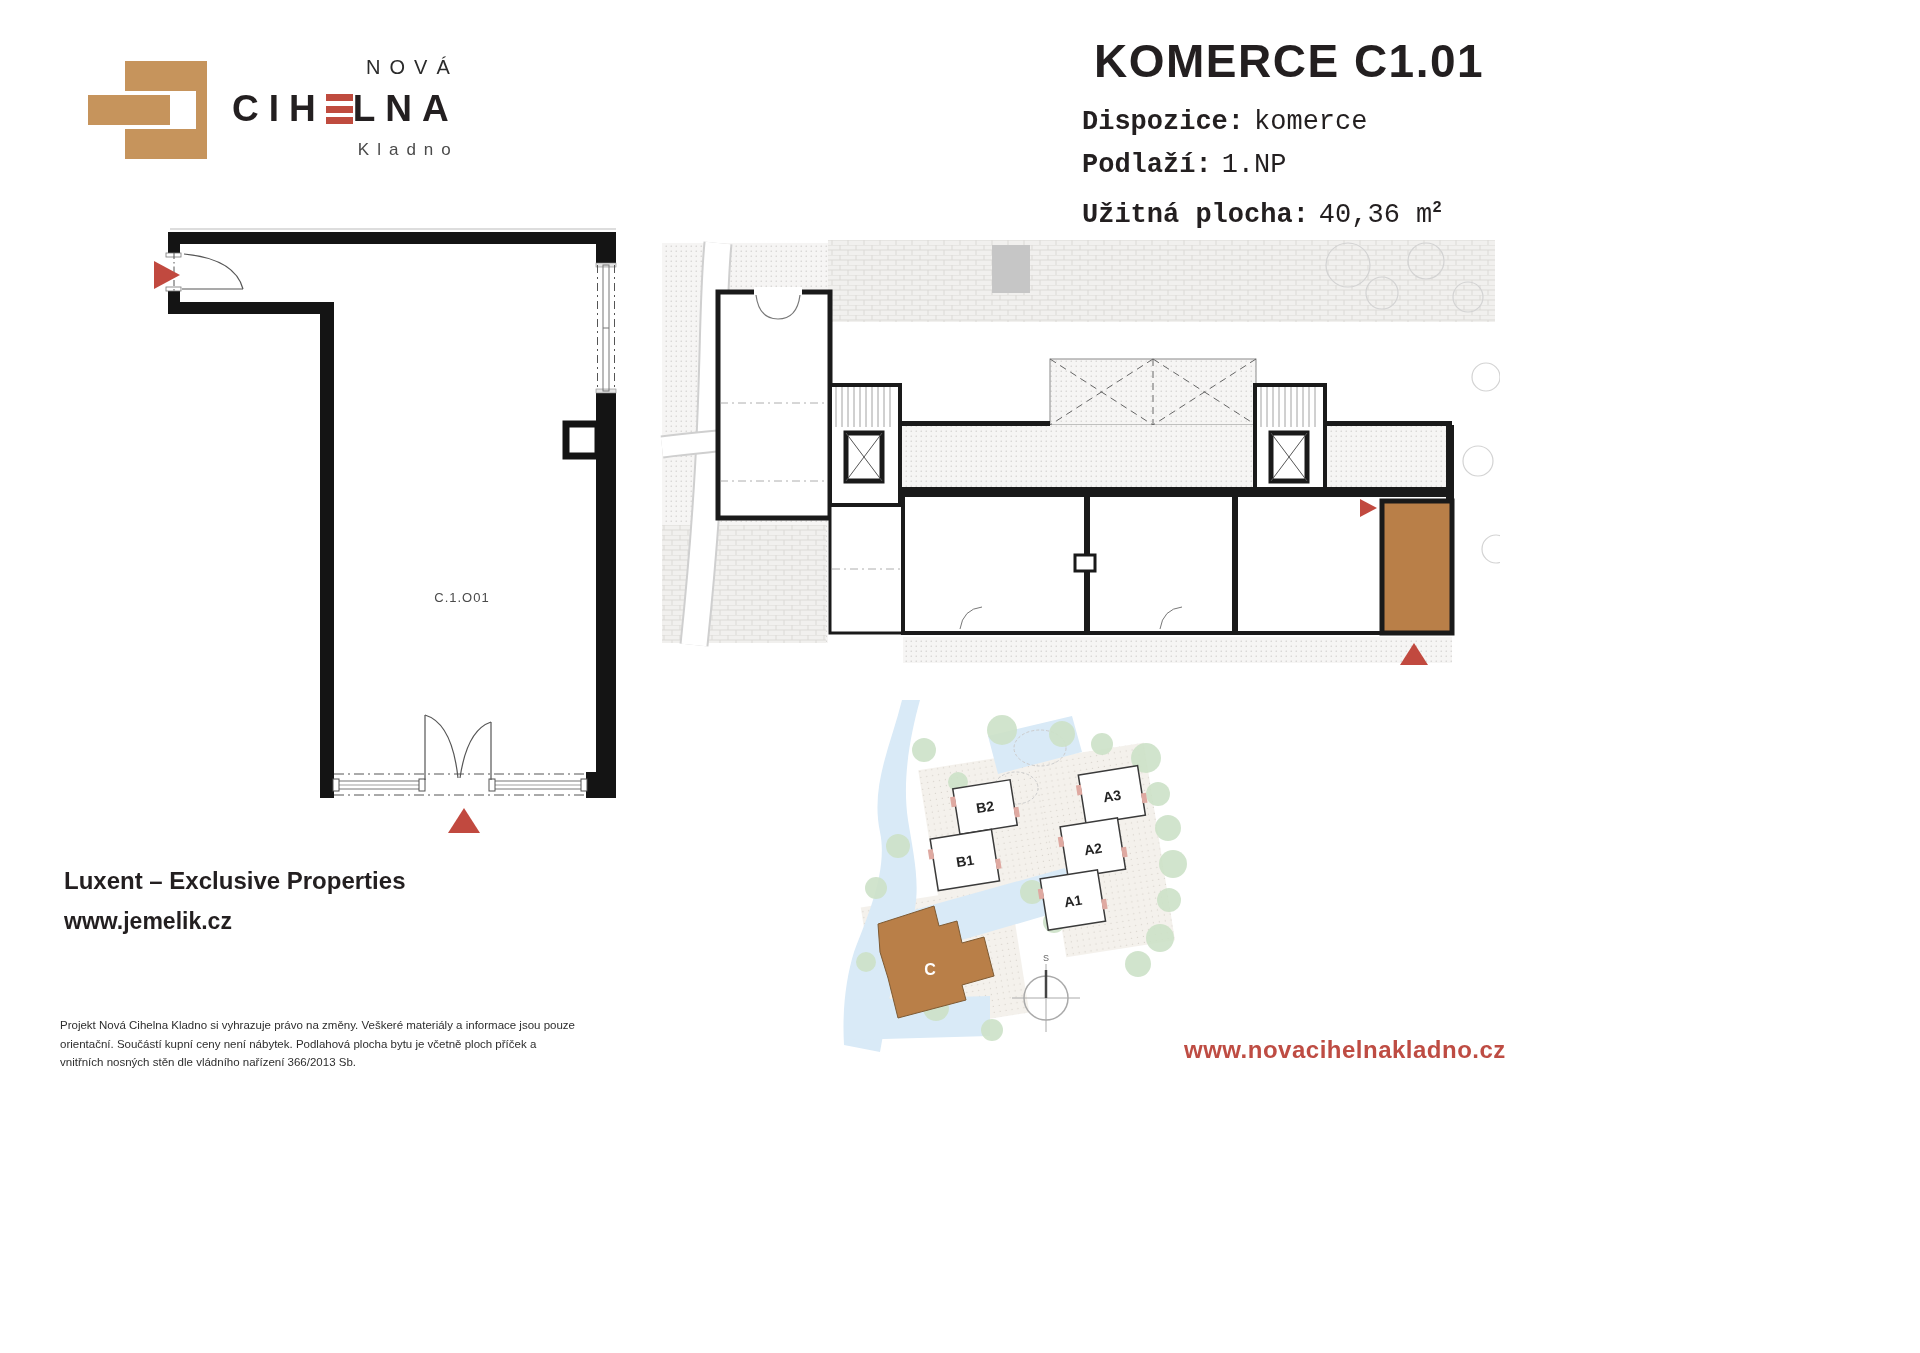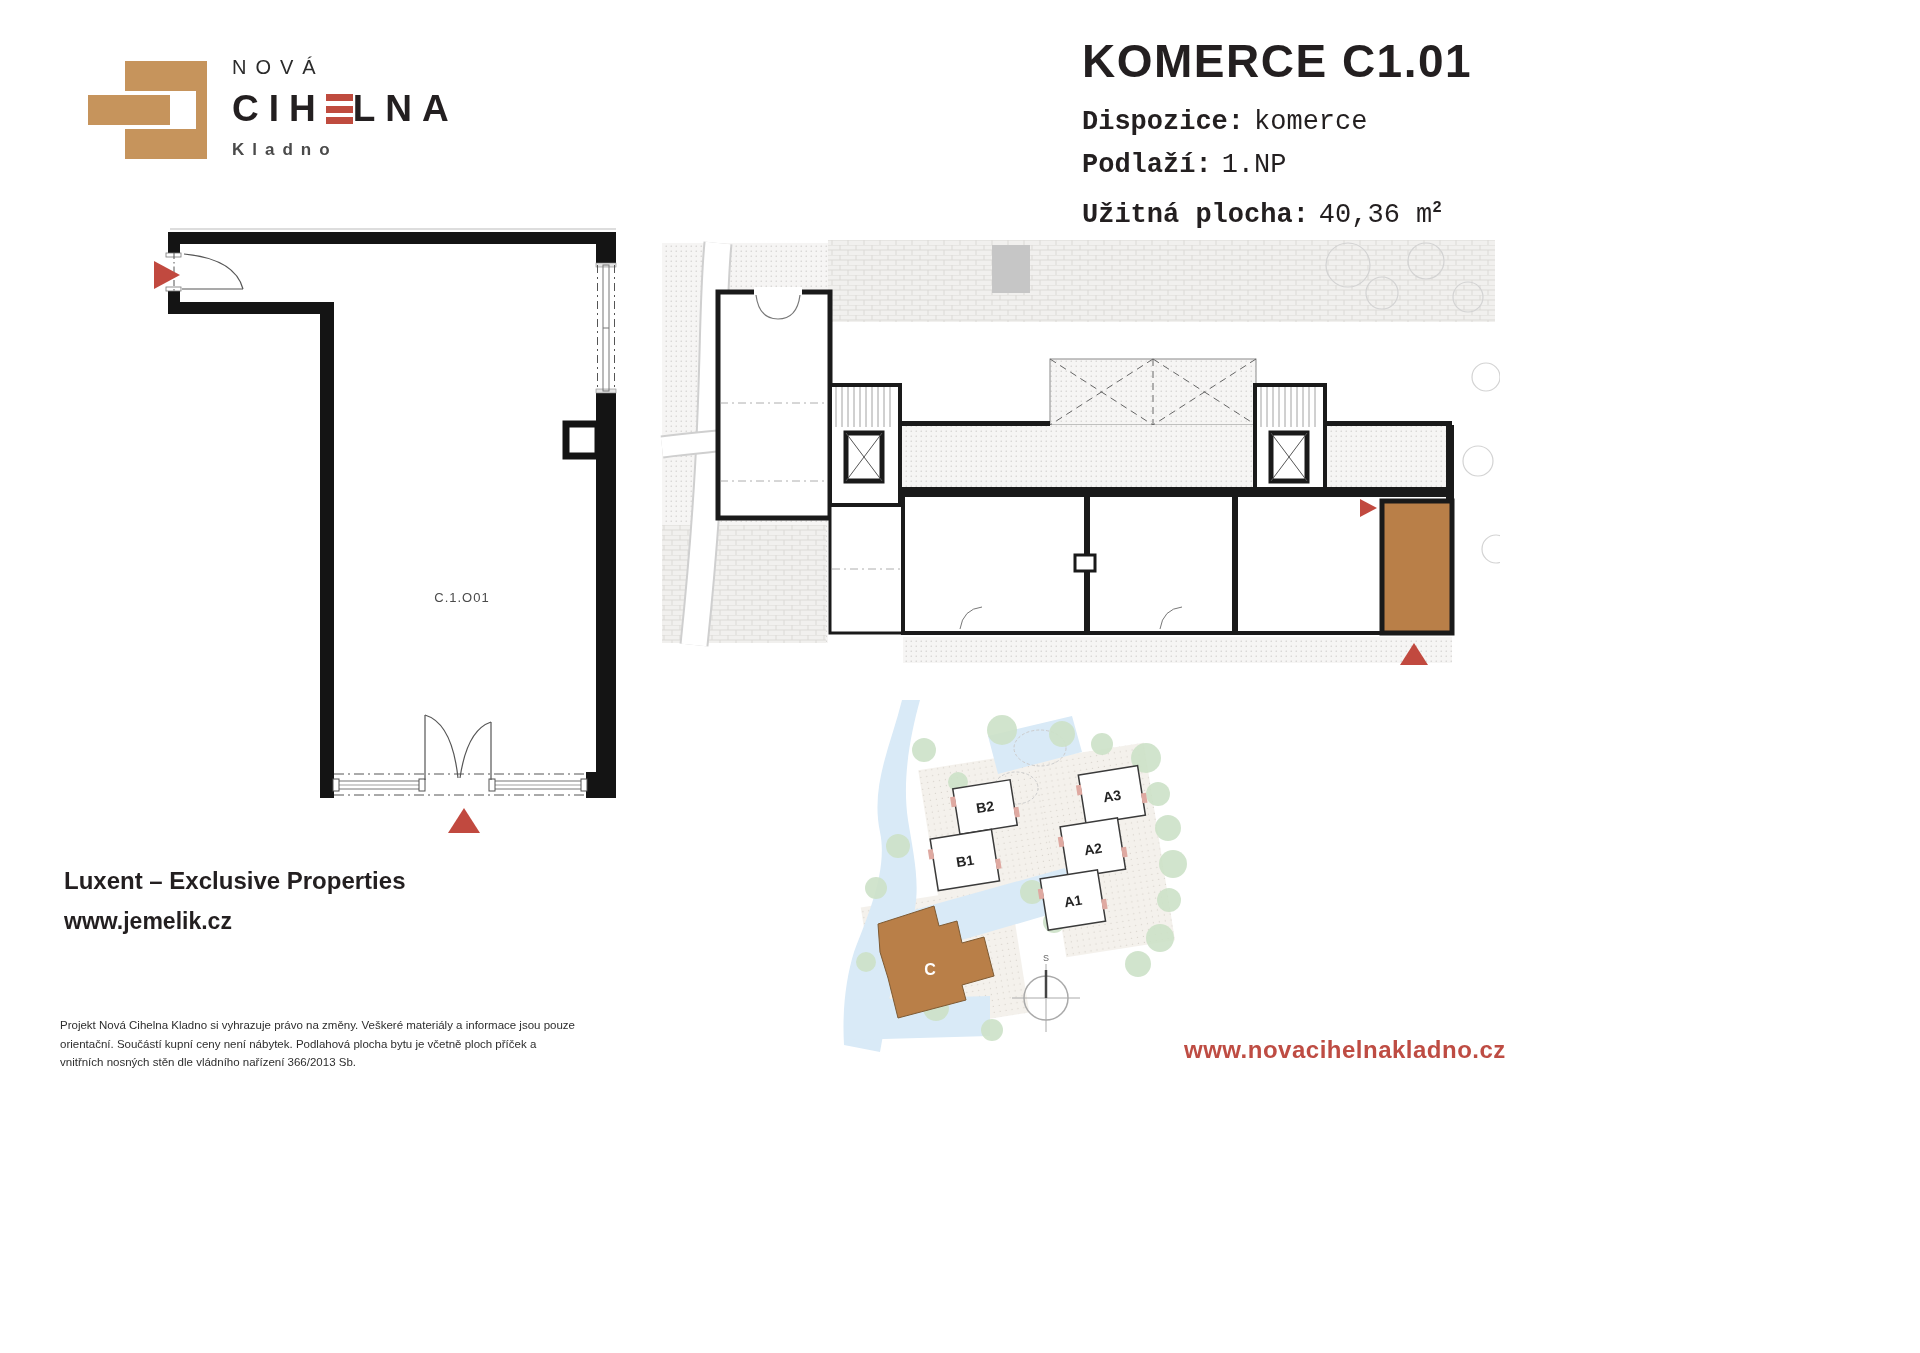--- a/index.html
+++ b/index.html
@@ -7,30 +7,30 @@
     width:1920px;height:1353px;position:relative;overflow:hidden;
     background:#ffffff;
     font-family:"Liberation Sans", sans-serif;
     color:#231f20;
   }
   .abs{position:absolute;}
 
   
   #logo{left:80px;top:48px;width:440px;height:120px;}
   #logo-bricks{left:0;top:0;}
-  #logo-text{left:152px;top:8px;}
+  #logo-text{left:152px;top:8px;text-align:right;}
   .logo-top{font-size:20px;letter-spacing:9px;color:#2b2b2b;}
   .logo-main{display:flex;align-items:center;margin-top:9px;font-size:37px;font-weight:700;color:#231f20;letter-spacing:10px;}
   .logo-e{display:inline-flex;flex-direction:column;justify-content:space-between;width:27px;height:30px;}
   .logo-e i{display:block;height:7px;background:#BF4B3E;}
-  .logo-city{margin-top:10px;font-size:17px;letter-spacing:8px;color:#4a4a4a;font-weight:bold;}
+  .logo-city{margin-top:10px;font-size:17px;letter-spacing:8px;color:#4a4a4a;}
 
   
   #title-block{left:1082px;top:38px;width:720px;}
-  #title-block h1{margin:0 0 21px 0;font-size:46px;font-weight:700;letter-spacing:1.5px;line-height:1.0;}
+  #title-block h1{margin:0 0 21px 12px;font-size:46px;font-weight:700;letter-spacing:1.5px;line-height:1.0;}
   .trow{font-size:27px;line-height:34px;margin-bottom:9px;font-family:Liberation Mono, monospace;}
   .trow .tl{font-weight:700;}
   .trow .tv{font-weight:400;margin-left:10px;}
   .trow sup{font-size:16px;font-weight:700;}
 
   
   #contact{left:64px;top:856px;}
   #contact .c1{font-size:22px;color:#1d1d1b;}
   #contact .c2{font-size:24px;font-weight:700;margin-top:11px;}
   #contact .c3{font-size:22px;margin-top:12px;}

